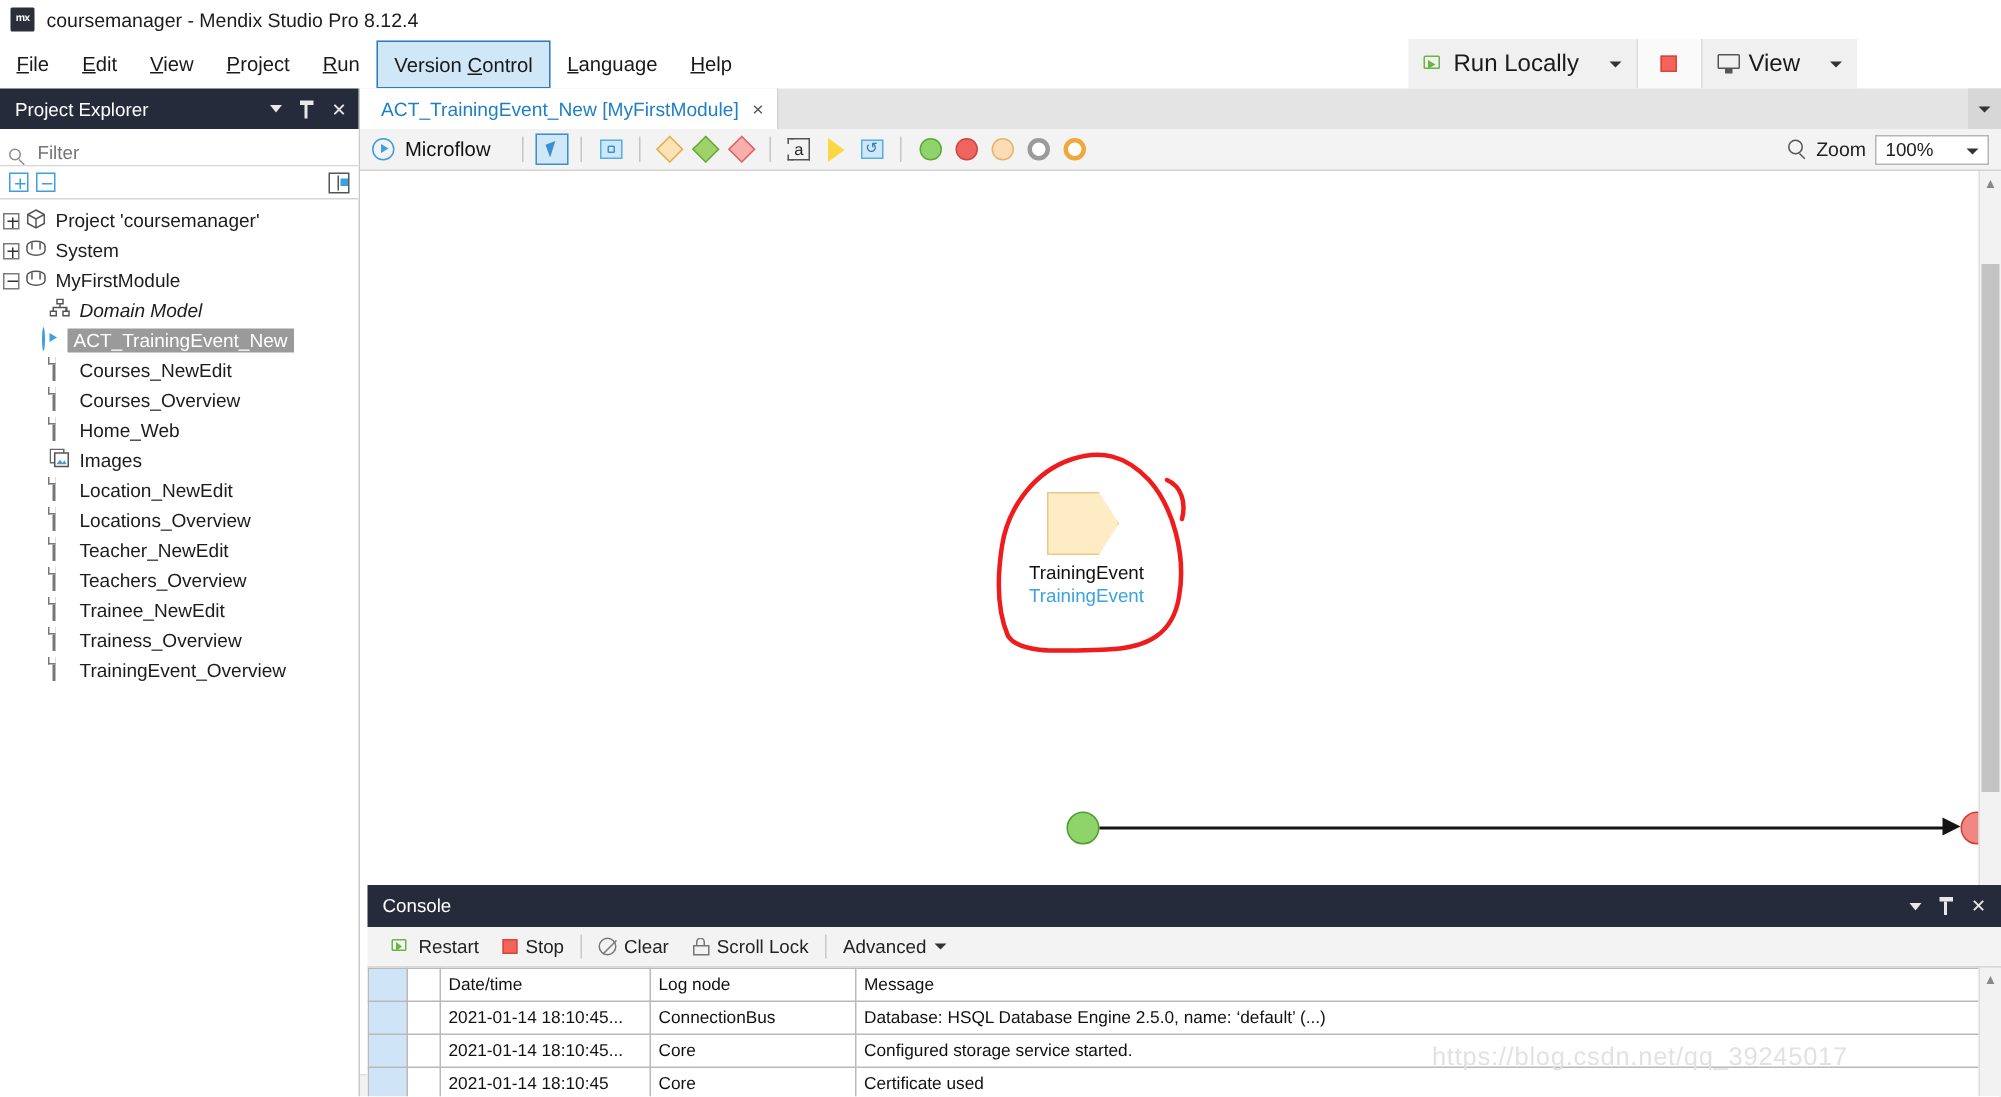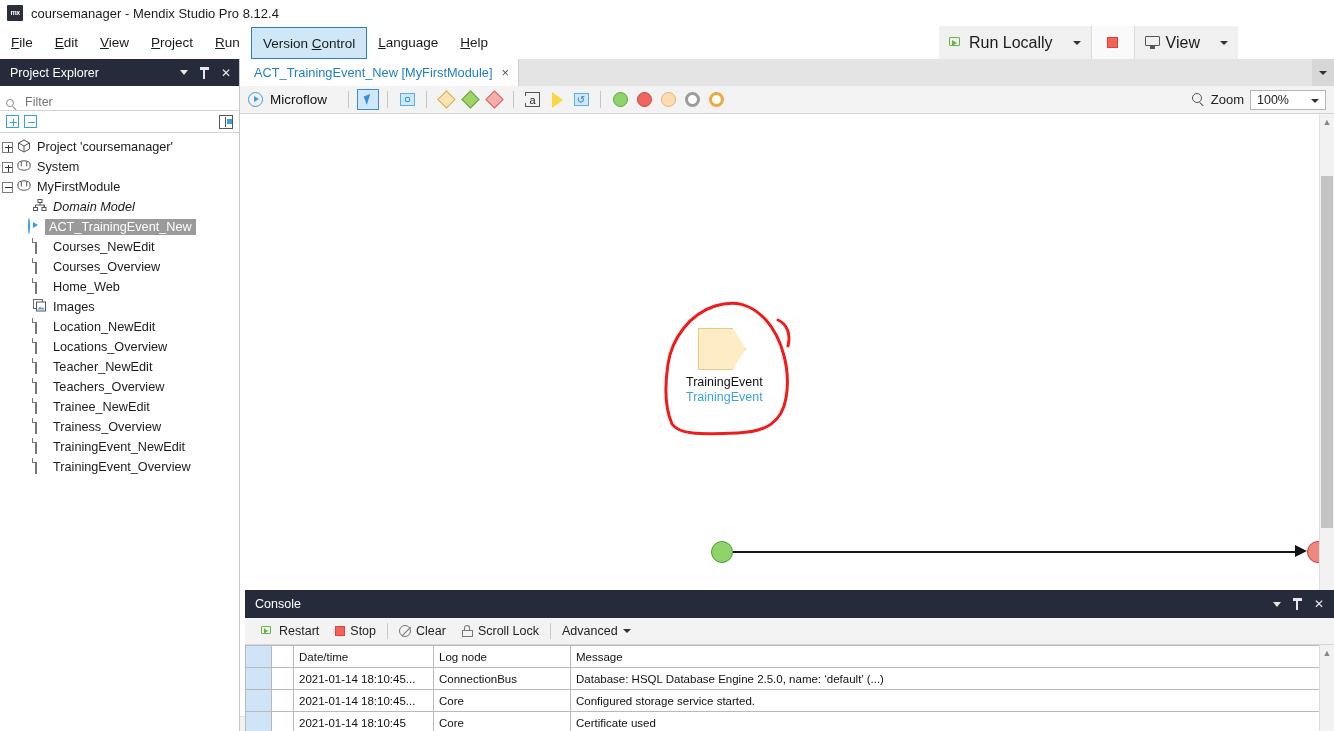--- a/index.html
+++ b/index.html
@@ -418,25 +418,20 @@
           </div>
           <div class="tnode" style="padding-left: 18px;">
             <span class="exp none"></span>
             <span class="tico"><span class="ico-doc"></span></span>
             <span class="tlabel">Trainee_NewEdit</span>
           </div>
           <div class="tnode" style="padding-left: 18px;">
             <span class="exp none"></span>
             <span class="tico"><span class="ico-doc"></span></span>
             <span class="tlabel">Trainess_Overview</span>
-          </div>
-          <div class="tnode" style="padding-left: 18px;">
-            <span class="exp none"></span>
-            <span class="tico"><span class="ico-doc"></span></span>
-            <span class="tlabel">TrainingEvent_NewEdit</span>
           </div>
           <div class="tnode" style="padding-left: 18px;">
             <span class="exp none"></span>
             <span class="tico"><span class="ico-doc"></span></span>
             <span class="tlabel">TrainingEvent_Overview</span>
           </div>
         </div>
     </div>
 
     <div class="editor">
@@ -631,13 +626,14 @@
               <td>Certificate used</td>
             </tr>
           </tbody>
       </table>
       <div class="cons-vscroll">
         <div class="arr">▲</div>
       </div>
     </div>
   </div>
 
+  <div class="watermark">https://blog.csdn.net/qq_39245017</div>
 </div>
 
 </body></html>

